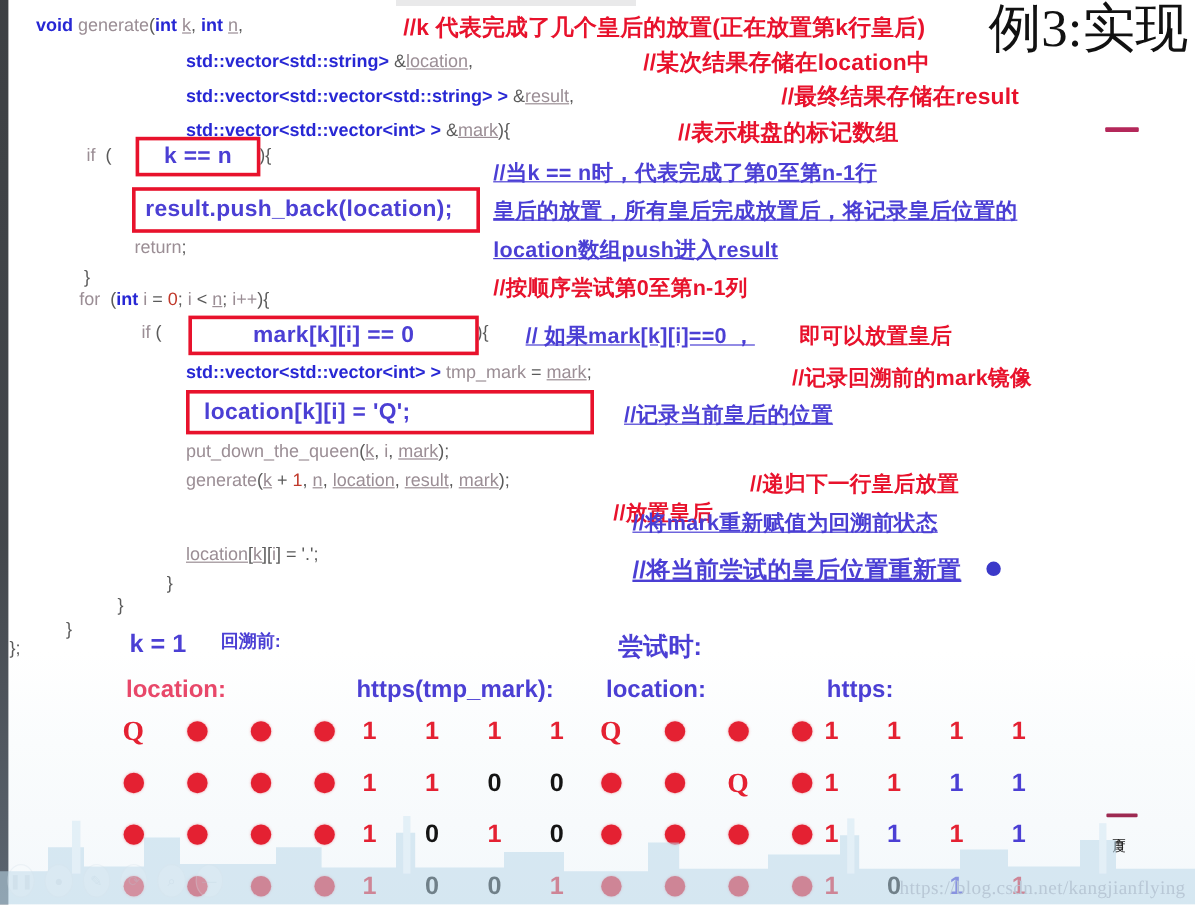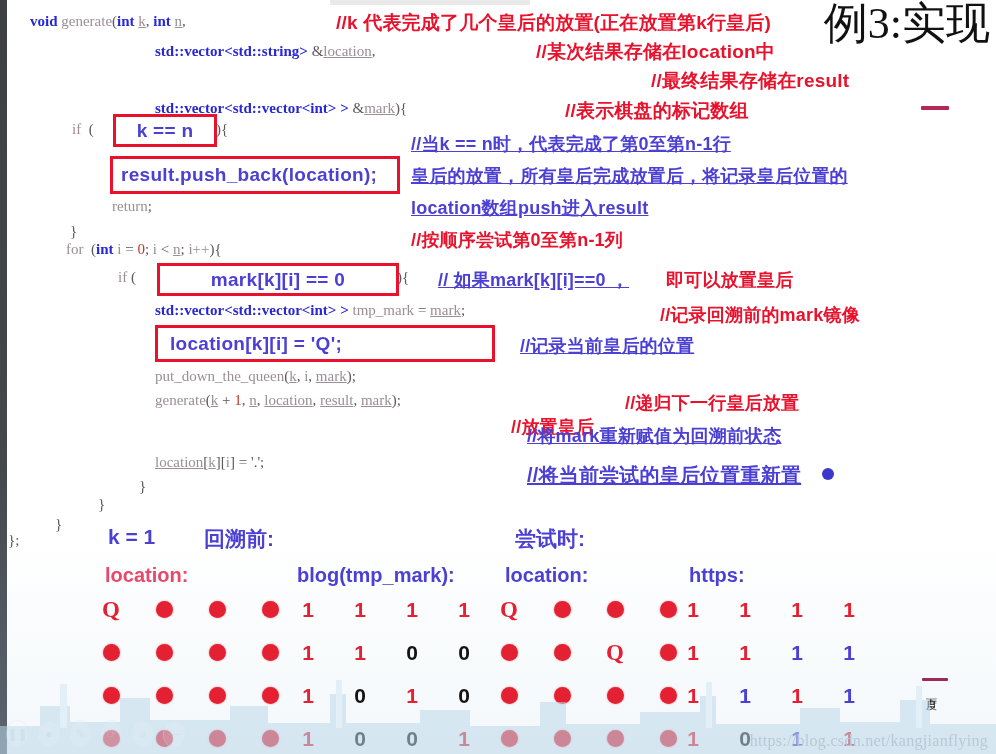--- a/index.html
+++ b/index.html
@@ -24,21 +24,21 @@
   }
   
   .top-sliver{
     position:absolute;left:330px;top:0;width:200px;height:5px;
     background:#e9e9ea;
   }
 
   
   .code{
     position:absolute;left:0;top:0;width:896px;height:540px;
-    font-family:Liberation Serif, serif;
+    font-family:Liberation Sans, sans-serif;
     font-size:15px;
     white-space:pre;
   }
   .ln{position:absolute;white-space:pre;line-height:1;}
   .kw{color:#2727d4;font-weight:bold;}
   .id{color:#9b8e95;}
   .idu{color:#9b8e95;text-decoration:underline;}
   .pl{color:#5a5a5a;}
   .num{color:#c0392b;}
   .ty{color:#2727d4;font-weight:bold;}
@@ -154,20 +154,21 @@
   <div class="dash-mark"></div>
   <div class="dash-mark2"></div>
   <div class="side-cjk">百度</div>
 
   <div class="code">
 
     <div class="ln" style="left:30px;top:14px;"><span class="kw">void </span><span class="id">generate</span><span class="pl">(</span><span class="kw">int </span><span class="idu">k</span><span class="pl">, </span><span class="kw">int </span><span class="idu">n</span><span class="pl">,</span></div>
 
     <div class="ln" style="left:155px;top:44px;"><span class="ty">std::vector&lt;std::string&gt;</span><span class="pl"> &amp;</span><span class="idu">location</span><span class="pl">,</span></div>
 
+    <div class="ln" style="left:155px;top:73px;"><span class="ty">std::vector&lt;std::vector&lt;std::string&gt; &gt;</span><span class="pl"> &amp;</span><span class="idu">result</span><span class="pl">,</span></div>
 
     <div class="ln" style="left:155px;top:101px;"><span class="ty">std::vector&lt;std::vector&lt;int&gt; &gt;</span><span class="pl"> &amp;</span><span class="idu">mark</span><span class="pl">){</span></div>
 
     <div class="ln" style="left:72px;top:122px;font-size:15px;"><span class="id">if</span><span class="pl">  (</span></div>
     <div class="ln" style="left:216px;top:122px;"><span class="pl">){</span></div>
 
     <div class="ln" style="left:112px;top:199px;"><span class="id">return</span><span class="pl">;</span></div>
     <div class="ln" style="left:70px;top:224px;"><span class="pl">}</span></div>
 
     <div class="ln" style="left:66px;top:242px;"><span class="id">for</span><span class="pl">  (</span><span class="kw">int</span><span class="id"> i </span><span class="pl">= </span><span class="num">0</span><span class="pl">; </span><span class="id">i </span><span class="pl">&lt; </span><span class="idu">n</span><span class="pl">; </span><span class="id">i++</span><span class="pl">){</span></div>
@@ -232,25 +233,25 @@
   <div class="ann" style="left:511px;top:367px;font-size:18px;margin-top:48px;">//放置皇后</div>
 
   <div class="ann" style="left:625px;top:391px;font-size:18px;">//递归下一行皇后放置</div>
 
   <div class="ann blue" style="left:527px;top:424px;font-size:18px;">//将mark重新赋值为回溯前状态</div>
 
   <div class="ann blue" style="left:527px;top:462px;font-size:20px;">//将当前尝试的皇后位置重新置</div>
   <div style="position:absolute;left:822px;top:468px;width:12px;height:12px;border-radius:50%;background:#3b39c9;"></div>
 
   <div class="dlabel purple" style="left:108px;top:525px;font-size:21px;">k = 1</div>
-  <div class="dlabel purple" style="left:204px;top:525px;font-size:21px;">回溯前:</div>
+  <div class="dlabel purple" style="left:184px;top:525px;font-size:15px;">回溯前:</div>
   <div class="dlabel purple" style="left:515px;top:525px;font-size:21px;">尝试时:</div>
 
   <div class="dlabel red" style="left:105px;top:564px;">location:</div>
-  <div class="dlabel purple" style="left:297px;top:564px;">blog(tmp_mark):</div>
+  <div class="dlabel purple" style="left:297px;top:564px;">https(tmp_mark):</div>
   <div class="dlabel purple" style="left:505px;top:564px;">location:</div>
   <div class="dlabel purple" style="left:689px;top:564px;">https:</div>
 
   <div class="grid" id="grid-before-location" style="left:94px;top:592px;">
       <div class="cell" style="left: 0px; top: 0px;">
         <span class="qmark">Q</span>
       </div>
       <div class="cell" style="left: 53px; top: 0px;">
         <span class="dot"></span>
       </div>

